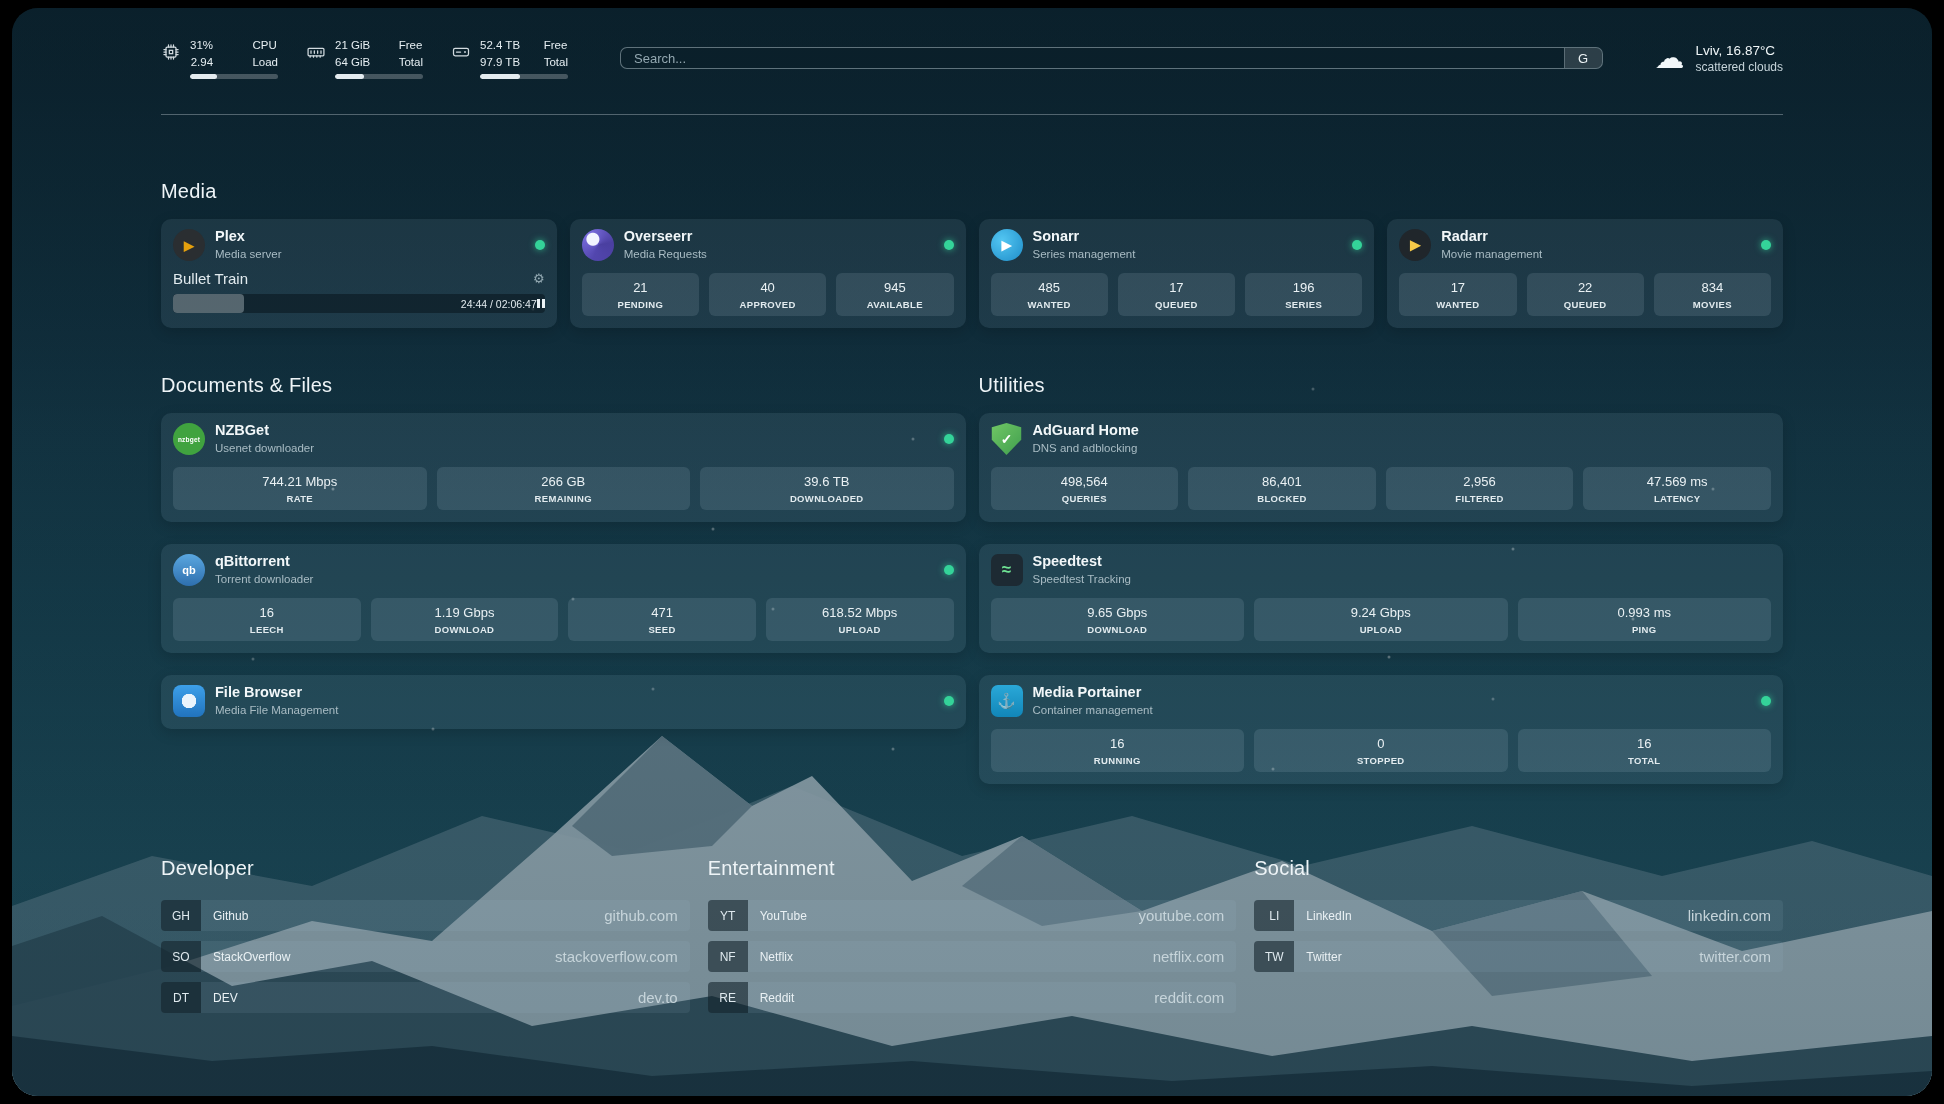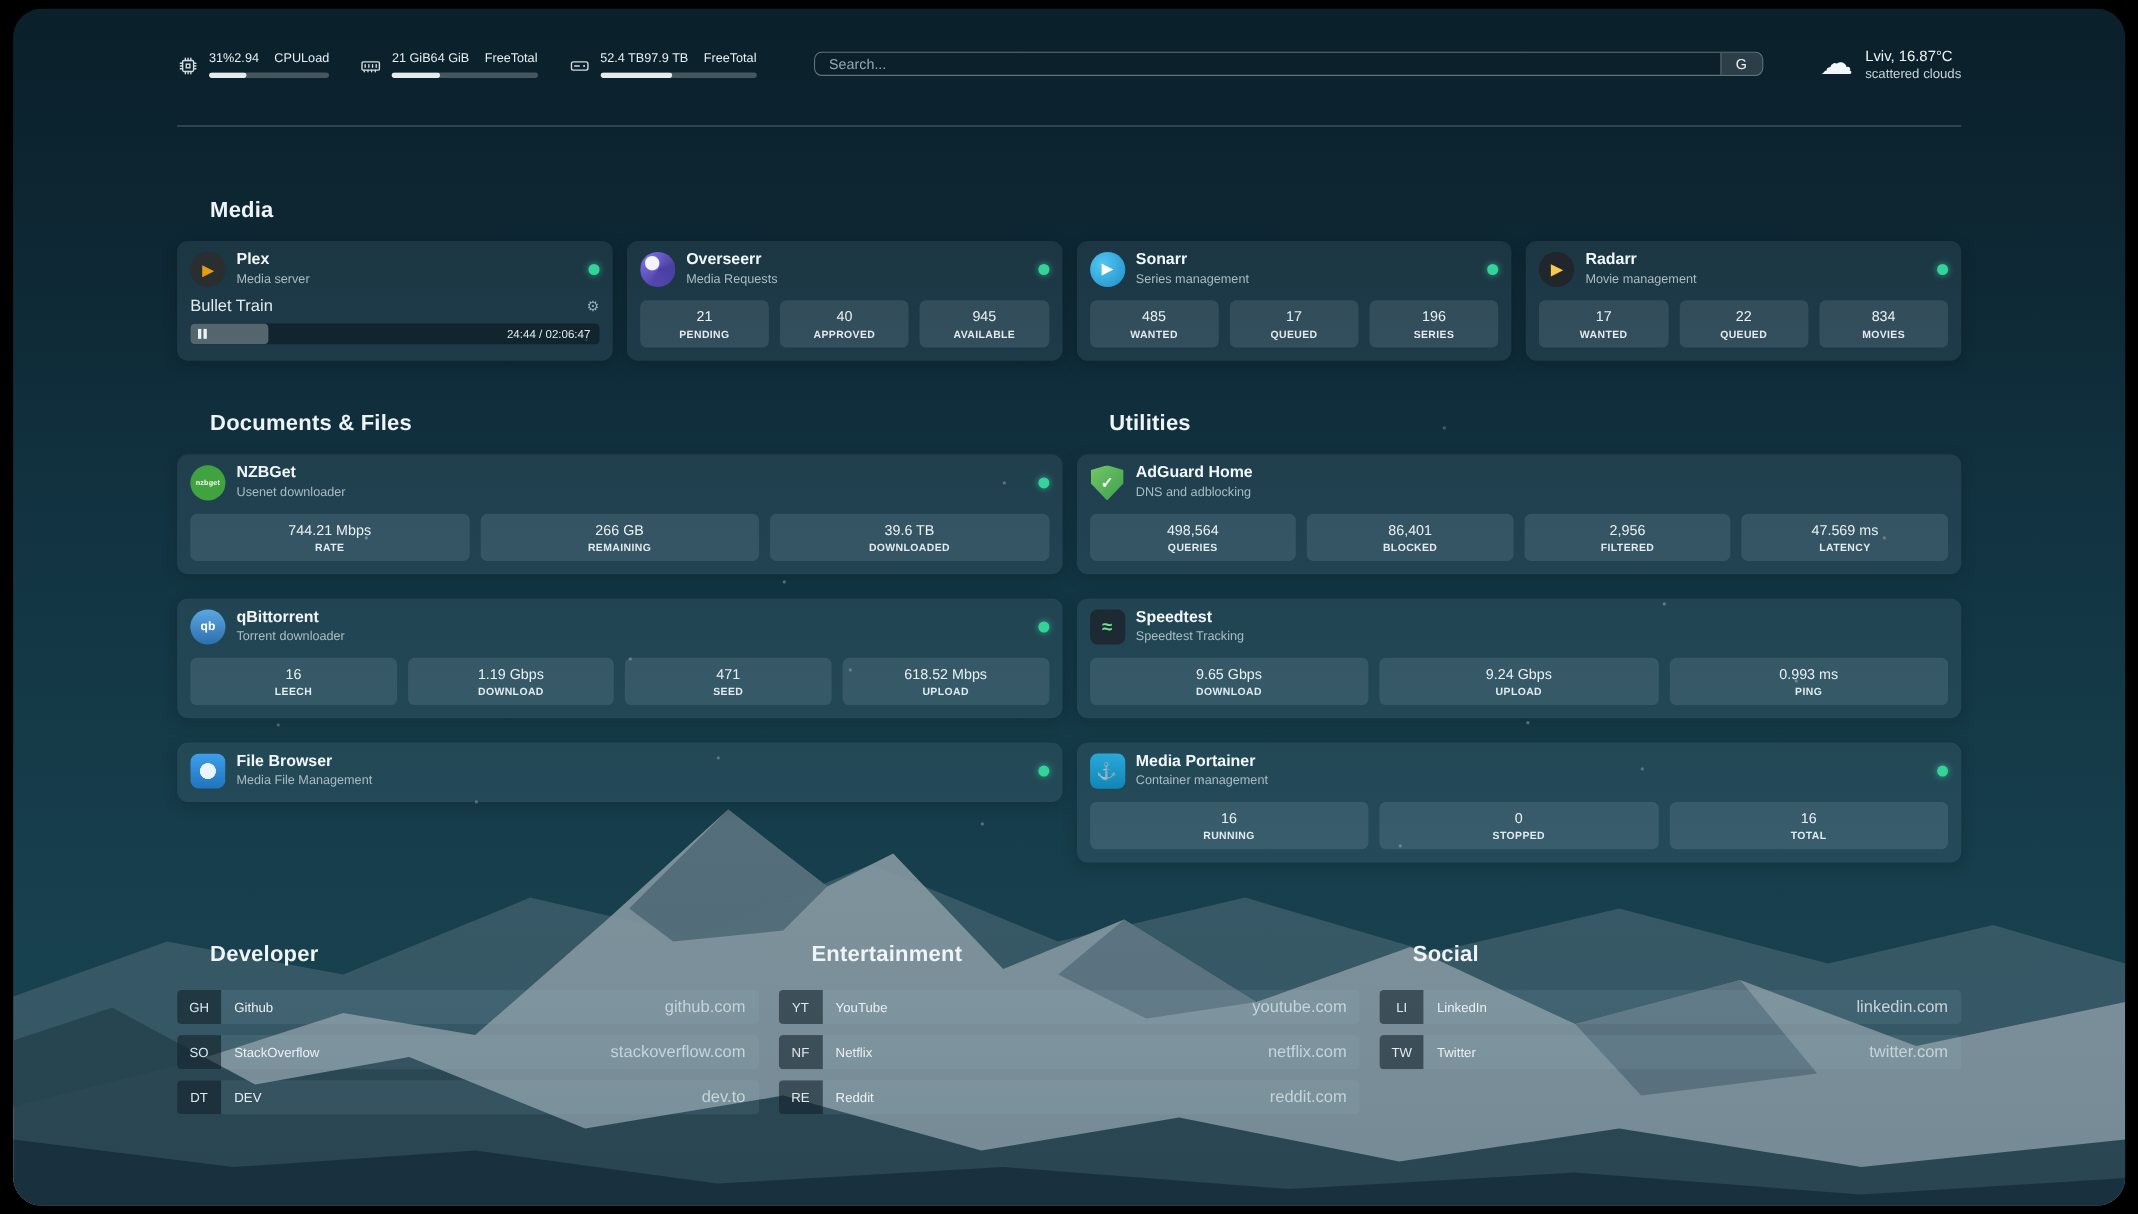--- a/index.html
+++ b/index.html
@@ -29,41 +29,41 @@
 
   .content { position:relative; z-index:3; width:1622px; margin:0 auto; padding-top:22px; color:#e8f0f4; }
 
   
   .topbar { display:flex; align-items:center; gap:28px; height:56px; }
   .res { display:flex; align-items:flex-start; gap:9px; }
   .res-icon { width:20px; height:20px; margin-top:5px; opacity:.92; flex:none; }
   .res-icon svg { width:20px; height:20px; }
   .res-body { min-width:88px; }
   .res-cols { display:flex; justify-content:space-between; gap:14px; font-size:11.5px; line-height:1.4; color:#e6eef2; }
-  .res-col { display:flex; flex-direction:row; }
+  .res-col { display:flex; flex-direction:column; }
   .res-col.nums { align-items:flex-end; }
   .res-bar { margin-top:4px; height:5px; width:100%; background:rgba(255,255,255,.24); border-radius:3px; overflow:hidden; }
   .res-fill { height:100%; background:#e4ebef; border-radius:3px; }
 
   .search { flex:1; display:flex; align-items:stretch; height:22px; margin:0 24px;
     background:rgba(10,30,40,.5); border:1px solid rgba(200,215,222,.45); border-radius:7px; overflow:hidden; }
   .search input { flex:1; background:transparent; border:none; outline:none; color:#e8f0f4; font-size:13px; padding:0 13px; font-family:inherit; }
   .search input::placeholder { color:#94a8b1; }
   .search-btn { width:38px; background:rgba(255,255,255,.14); border:none; border-left:1px solid rgba(200,215,222,.3);
     color:#eef4f6; font-size:13px; cursor:pointer; font-family:inherit; }
 
   .weather { display:flex; align-items:center; gap:11px; }
   .weather-icon { font-size:30px; line-height:1; color:#f2f7f9; }
   .weather-temp { font-size:13.5px; color:#f0f6f8; }
   .weather-cond { font-size:12px; color:#c6d4da; margin-top:2px; }
 
   .divider { margin-top:28px; border-top:1px solid rgba(230,240,245,.32); }
 
   
-  .section-title { font-size:20px; font-weight:700; color:#eef4f7; letter-spacing:.2px; line-height:24px;margin-left:30px; }
+  .section-title { font-size:20px; font-weight:400; color:#eef4f7; letter-spacing:.2px; line-height:24px; }
   .media-section { margin-top:64px; }
   .cards-row { margin-top:16px; display:grid; grid-template-columns:repeat(4,1fr); gap:13px; }
   .two-col { margin-top:45px; display:grid; grid-template-columns:1fr 1fr; gap:13px; align-items:start; }
   .col-cards { margin-top:16px; display:flex; flex-direction:column; gap:22px; }
 
   
   .card { background:rgba(170,200,215,.10); border-radius:10px; padding:10px 12px 12px;
     box-shadow:0 4px 14px rgba(0,0,0,.16); cursor:pointer; }
   .card-head { display:flex; align-items:flex-start; gap:10px; }
   .svc-icon { width:32px; height:32px; border-radius:50%; display:flex; align-items:center; justify-content:center;
@@ -77,21 +77,21 @@
   .stat { flex:1; background:rgba(195,220,230,.13); border-radius:6px; padding:7px 4px 6px; text-align:center; }
   .stat-value { font-size:13px; color:#eaf1f4; }
   .stat-label { font-size:9.5px; font-weight:700; color:#e2ebef; margin-top:4px; letter-spacing:.35px; }
 
   
   .player { margin-top:9px; }
   .player-top { display:flex; align-items:center; justify-content:space-between; }
   .player-title { font-size:15px; color:#e2ebef; }
   .gear { color:#93a9b2; font-size:13px; line-height:1; cursor:pointer; }
   .player-bar { margin-top:7px; position:relative; height:19px; background:rgba(8,20,28,.55); border-radius:4px;
-    display:flex; align-items:center; overflow:hidden; cursor:pointer; }
+    display:flex; align-items:center; overflow:hidden; cursor:pointer;justify-content:flex-end; }
   .player-fill { position:absolute; left:0; top:0; bottom:0; background:rgba(230,240,245,.32); border-radius:4px; }
   .pause { display:inline-flex; gap:2.5px; margin-left:7px; position:relative; z-index:1; cursor:pointer; }
   .pause-bar { width:2.5px; height:9px; background:#ecf3f6; display:block; }
   .player-time { position:absolute; right:8px; top:50%; transform:translateY(-50%); font-size:10.5px; color:#e2ebef; z-index:1; }
 
   
   .icon-plex { background:#2a2e31; }
   .icon-plex::before { content:"▶"; color:#e5a00d; font-size:13px; }
   .icon-overseerr { background:
       radial-gradient(circle at 34% 32%, #f2f4ff 0 6px, rgba(242,244,255,0) 7px),

